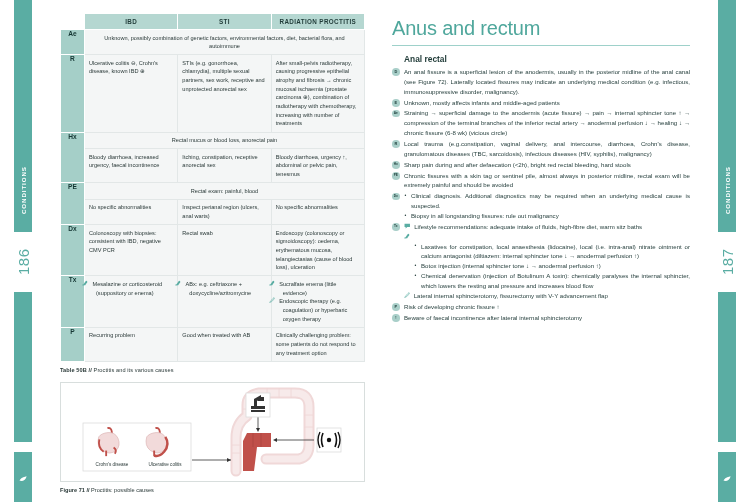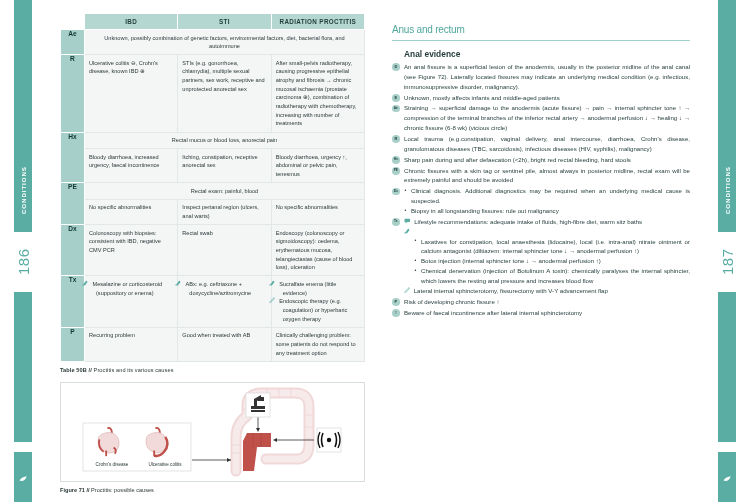--- a/index.html
+++ b/index.html
@@ -69,22 +69,22 @@
   .figbox {
     margin-top:9px; width:305px; height:100px;
     border:1px solid #d8dedd; background:#ffffff; position:relative; overflow:hidden;
   }
   .figcap { margin-top:5px; font-size:5.6px; color:#2b3a39; }
   .figcap b { font-weight:700; }
 
   
   .right-page { position:absolute; left:392px; top:0; width:298px; height:502px; }
   .h1 {
-    color:#4fa79c; font-size:10px; font-weight:400; letter-spacing:-.2px;
-    padding-top:24px;
+    color:#4fa79c; font-size:20px; font-weight:400; letter-spacing:-.2px;
+    padding-top:17px;
   }
   .h1-rule { height:1px; background:#9ed1ca; margin-top:5px; width:298px; }
   .h2 {
     color:#1f3a37; font-size:8.4px; font-weight:700; margin:8px 0 3px 12px;
   }
 
   ul.items { list-style:none; }
   li.item {
     position:relative; padding-left:12px; margin-bottom:1px;
     font-size:6.1px; line-height:1.62; color:#27403e; text-align:justify;
@@ -294,21 +294,21 @@
     <div class="figcap">
       <b>Figure 71</b>
       <b>//</b>
       <span>Proctitis: possible causes</span>
     </div>
   </div>
 
   <div class="right-page">
     <div class="h1">Anus and rectum</div>
     <div class="h1-rule"></div>
-    <div class="h2">Anal evidence</div>
+    <div class="h2">Anal rectal</div>
     <ul class="items" id="right-items">
         <li class="item"><span class="badge">D</span><span>An anal fissure is a superficial lesion of the anodermis, usually in the posterior midline of the anal canal (see Figure 72). Laterally located fissures may indicate an underlying medical condition (e.g. infectious, immunosuppressive disorder, malignancy).</span></li>
         <li class="item"><span class="badge">E</span><span>Unknown, mostly affects infants and middle-aged patients</span></li>
         <li class="item"><span class="badge sm">Ae</span><span>Straining → superficial damage to the anodermis (acute fissure) → pain → internal sphincter tone ↑ → compression of the terminal branches of the inferior rectal artery → anodermal perfusion ↓ → healing ↓ → chronic fissure (6-8 wk) (vicious circle)</span></li>
         <li class="item"><span class="badge">R</span><span>Local trauma (e.g.constipation, vaginal delivery, anal intercourse, diarrhoea, Crohn's disease, granulomatous diseases (TBC, sarcoidosis), infectious diseases (HIV, syphilis), malignancy)</span></li>
         <li class="item"><span class="badge sm">Hx</span><span>Sharp pain during and after defaecation (&lt;2h), bright red rectal bleeding, hard stools</span></li>
         <li class="item"><span class="badge sm">PE</span><span>Chronic fissures with a skin tag or sentinel pile, almost always in posterior midline, rectal exam will be extremely painful and should be avoided</span></li>
         <li class="item">
           <span class="badge sm">Dx</span>
           <ul class="sub">

